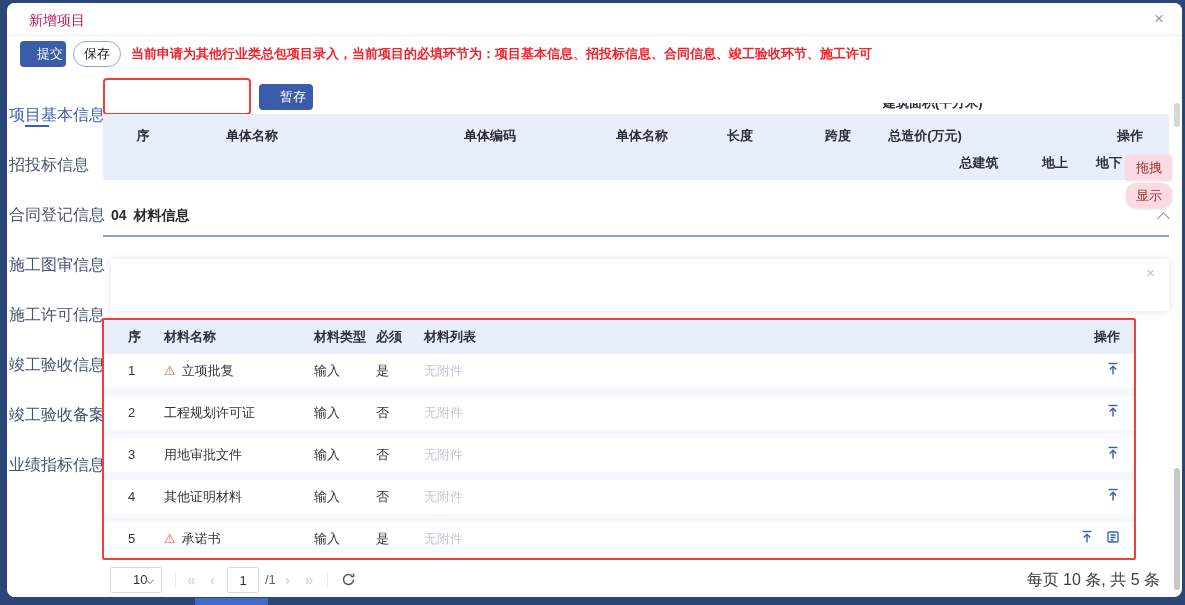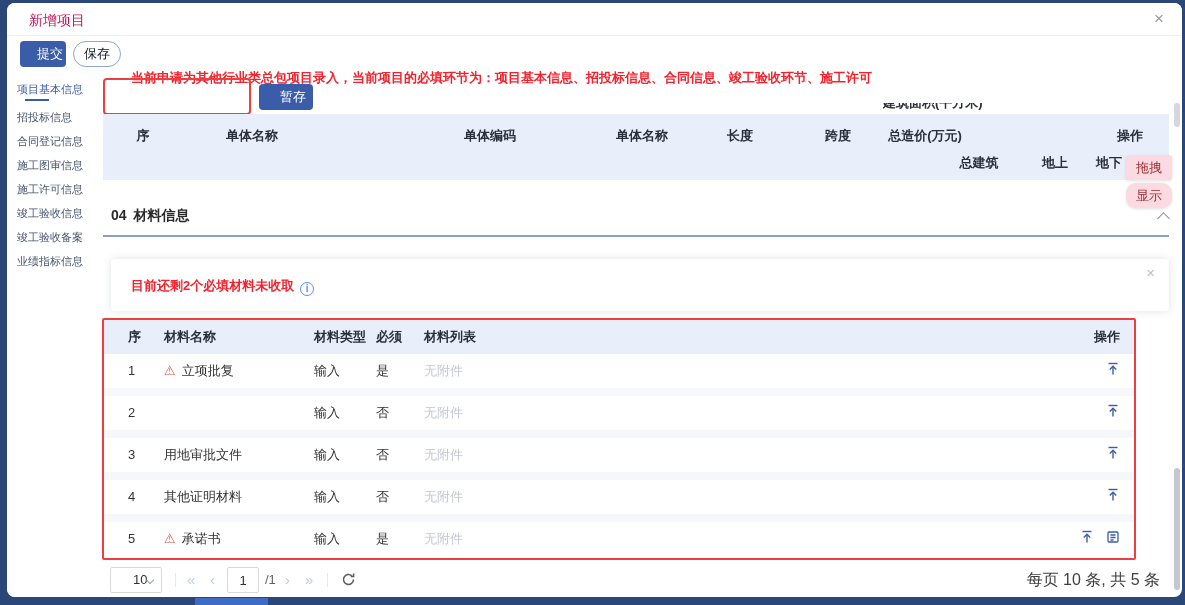--- a/index.html
+++ b/index.html
@@ -11,25 +11,25 @@
   
   .mhdr { position:absolute; left:0; top:0; right:0; height:33px; border-bottom:1px solid #EFEFEF; background:#fff; }
   .mtitle { position:absolute; left:22px; top:9px; font-size:14px; color:#be185d; }
   .mclose { position:absolute; right:18px; top:6px; font-size:17px; color:#9A9A9A; cursor:pointer; line-height:20px; }
 
   
   .btn { display:inline-block; text-align:center; font-size:13px; cursor:pointer; }
   .btn-primary { background:#3A5CA9; color:#fff; border-radius:4px; border:none;padding-left:14px; }
   .submit-btn { position:absolute; left:13px; top:38px; width:46px; height:26px; line-height:26px; }
   .save-btn { position:absolute; left:66px; top:38px; width:48px; height:26px; line-height:24px; background:#fff; color:#0f172a; border:1px solid #8FA6D9; border-radius:13px; }
-  .warn-txt { position:absolute; left:124px; top:38px; height:26px; line-height:26px; color:#F5222D; font-weight:bold; font-size:13px;margin-top:24px; }
+  .warn-txt { position:absolute; left:124px; top:38px; height:26px; line-height:26px; color:#F5222D; font-weight:bold; font-size:13px; }
 
   
   .sidebar { position:absolute; left:0; top:64px; bottom:0; width:92px; background:#fff; }
-  .side-item { height:24px; line-height:24px; padding-left:10px; color:#46546E; font-size:11px; cursor:pointer; white-space:nowrap; }
+  .side-item { height:24px; line-height:24px; padding-left:2px; color:#46546E; font-size:16px; cursor:pointer; white-space:nowrap;margin-top:26px; }
   .side-item.active { color:#3A5CA9; }
   .side-underline { width:24px; height:2px; background:#3A5CA9; margin:-2px 0 4px 18px; }
   .sidebar .pad { height:10px; }
 
   
   .anno { border:2px solid #F03E3E; border-radius:4px; position:absolute; }
   .anno-save { left:96px; top:75px; width:148px; height:37px; }
   .save-basic-btn { position:absolute; left:103px; top:81px; width:134px; height:26px; line-height:26px; }
   .stash-btn { position:absolute; left:252px; top:81px; width:54px; height:26px; line-height:26px; }
 
@@ -146,23 +146,20 @@
   <div class="pinkbtn pink-drag">拖拽</div>
   <div class="pinkbtn pink-show">显示</div>
 
   <div class="sec-title">
     <span class="num">04</span><span>材料信息</span>
   </div>
   <div class="sec-chevron"></div>
   <div class="sec-divider"></div>
 
   <div class="alert">
-    <div class="alert-msg">
-      <span>目前还剩2个必填材料未收取</span><span class="info-icon">i</span>
-    </div>
     <div class="alert-close">×</div>
   </div>
 
   <div class="mbox">
     <div class="mt-head">
       <span class="mc mc-seq">序</span>
       <span class="mc mc-name">材料名称</span>
       <span class="mc mc-type">材料类型</span>
       <span class="mc mc-req">必须</span>
       <span class="mc mc-list">材料列表</span>
@@ -178,20 +175,21 @@
       <span class="mc mc-op"><span class="op-ic"><svg width="14" height="14" viewBox="0 0 14 14" fill="none" stroke="#3A5CA9" stroke-width="1.4">
               <path d="M2.5 1.5h9"></path>
               <path d="M7 12.5V4.2"></path>
               <path d="M3.8 7.4L7 4.2l3.2 3.2"></path>
             </svg></span></span>
     </div>
     <div class="mt-gap"></div>
 
     <div class="mt-row">
       <span class="mc mc-seq">2</span>
+      <span class="mc mc-name">工程规划许可证</span>
       <span class="mc mc-type">输入</span>
       <span class="mc mc-req">否</span>
       <span class="mc mc-list muted">无附件</span>
       <span class="mc mc-op"><span class="op-ic"><svg width="14" height="14" viewBox="0 0 14 14" fill="none" stroke="#3A5CA9" stroke-width="1.4">
               <path d="M2.5 1.5h9"></path>
               <path d="M7 12.5V4.2"></path>
               <path d="M3.8 7.4L7 4.2l3.2 3.2"></path>
             </svg></span></span>
     </div>
     <div class="mt-gap"></div>

